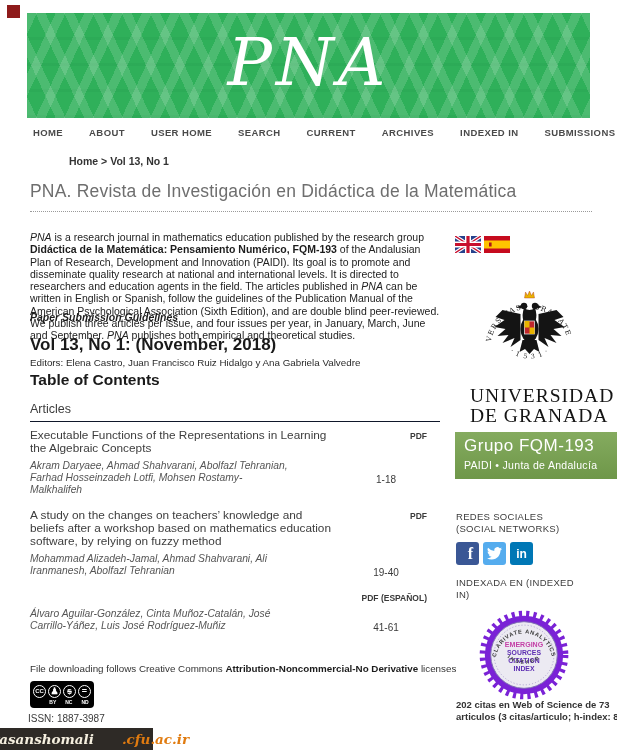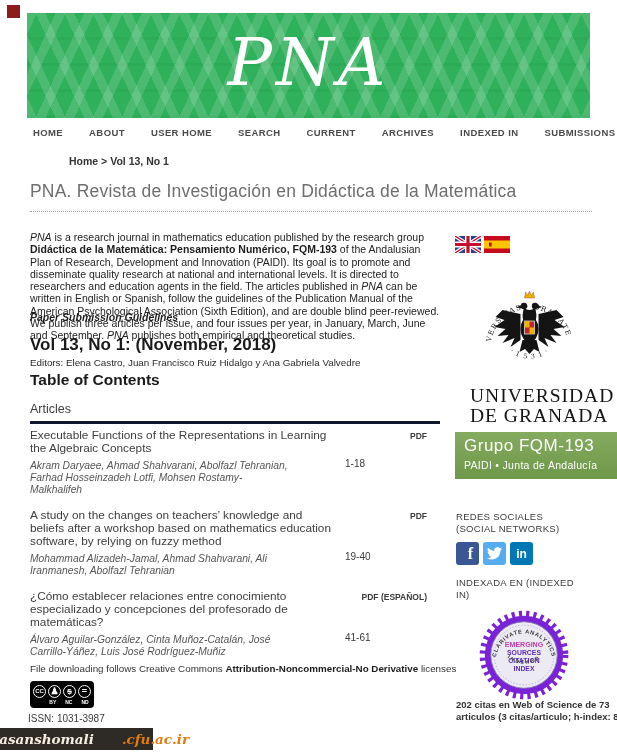--- a/index.html
+++ b/index.html
@@ -49,33 +49,33 @@
   .intro .bold-link { font-weight:bold; color:#1c1c1c; }
 
   .guidelines { left:30px; top:311px; font-size:10.5px; font-weight:bold; color:#1c1c1c; cursor:pointer;font-style:italic; }
 
   .vol-heading { left:30px; top:335px; font-size:17px; font-weight:bold; color:#1a1a1a; }
   .editors { left:30px; top:357px; font-size:9.8px; font-weight:normal; color:#2b2b2b; }
   .toc-heading { left:30px; top:371px; font-size:15.5px; font-weight:bold; color:#1a1a1a; }
 
   .articles-label {
     left:30px; top:402px; width:410px; font-size:12.5px; color:#3c3c3c;
-    padding-bottom:5px; border-bottom:3px solid #0f172a;
+    padding-bottom:5px; border-bottom:1px solid #0f172a;
   }
 
   .article-list { left:30px; top:429px; width:410px; }
   .article {
     display:grid; grid-template-columns:1fr 95px;
     grid-template-areas:"title pdf" "authors pages";
     margin-bottom:13px;
   }
   .a-title { grid-area:title; font-size:11.8px; line-height:13px; color:#3d3d3d; padding-right:10px; cursor:pointer; }
   .a-pdf { grid-area:pdf; text-align:right; font-size:8.5px; font-weight:bold; color:#3a3a3a; padding-right:13px; padding-top:2px; white-space:nowrap; cursor:pointer; }
   .a-authors { grid-area:authors; font-style:italic; font-size:10.3px; line-height:12px; color:#555; margin-top:5px; padding-right:55px; }
-  .a-pages { grid-area:pages; text-align:left; font-size:10px; color:#3a3a3a; padding-right:13px; margin-top:3px; }
+  .a-pages { grid-area:pages; text-align:center; font-size:10px; color:#3a3a3a; padding-right:13px; margin-top:19px; }
 
   
   .license { left:30px; top:663px; font-size:9.8px; color:#333; }
   .license b { color:#1c1c1c; }
   .cc-badge {
     left:30px; top:681px; width:64px; height:27px; background:#000; border-radius:4px;
     display:flex; flex-direction:column; align-items:center; justify-content:center; gap:1px; cursor:pointer;
   }
   .cc-row { display:flex; gap:2px; }
   .cc-circle {
@@ -181,21 +181,20 @@
       <div class="a-authors">Akram Daryaee, Ahmad Shahvarani, Abolfazl Tehranian, Farhad Hosseinzadeh Lotfi, Mohsen Rostamy-Malkhalifeh</div>
       <div class="a-pages">1-18</div>
     </div>
     <div class="article">
       <div class="a-title">A study on the changes on teachers’ knowledge and beliefs after a workshop based on mathematics education software, by relying on fuzzy method</div>
       <div class="a-pdf">PDF</div>
       <div class="a-authors">Mohammad Alizadeh-Jamal, Ahmad Shahvarani, Ali Iranmanesh, Abolfazl Tehranian</div>
       <div class="a-pages">19-40</div>
     </div>
     <div class="article">
-      <div class="a-title">¿Cómo establecer relaciones entre conocimiento especializado y concepciones del profesorado de matemáticas?</div>
       <div class="a-pdf">PDF (ESPAÑOL)</div>
       <div class="a-authors">Álvaro Aguilar-González, Cinta Muñoz-Catalán, José Carrillo-Yáñez, Luis José Rodríguez-Muñiz</div>
       <div class="a-pages">41-61</div>
     </div>
   </div>
 
   <div class="abs flags">
     <svg class="flag" viewBox="0 0 26 17">
       <rect width="26" height="17" fill="#26418c"></rect>
       <path d="M0,0 L26,17 M26,0 L0,17" stroke="#fff" stroke-width="3.6"></path>
@@ -296,20 +295,20 @@
       <div class="cc-circle cc-nc">$</div>
       <div class="cc-circle cc-nd">=</div>
     </div>
     <div class="cc-labels">
       <span>BY</span>
       <span>NC</span>
       <span>ND</span>
     </div>
   </div>
 
-  <div class="abs issn">ISSN: 1031-3987</div>
+  <div class="abs issn">ISSN: 1887-3987</div>
 
   <div class="abs watermark">
     <span class="wm-site">khorasanshomali</span>
       <span class="wm-domain">.cfu.ac.ir</span>
   </div>
 
 </div>
 
 </body></html>

